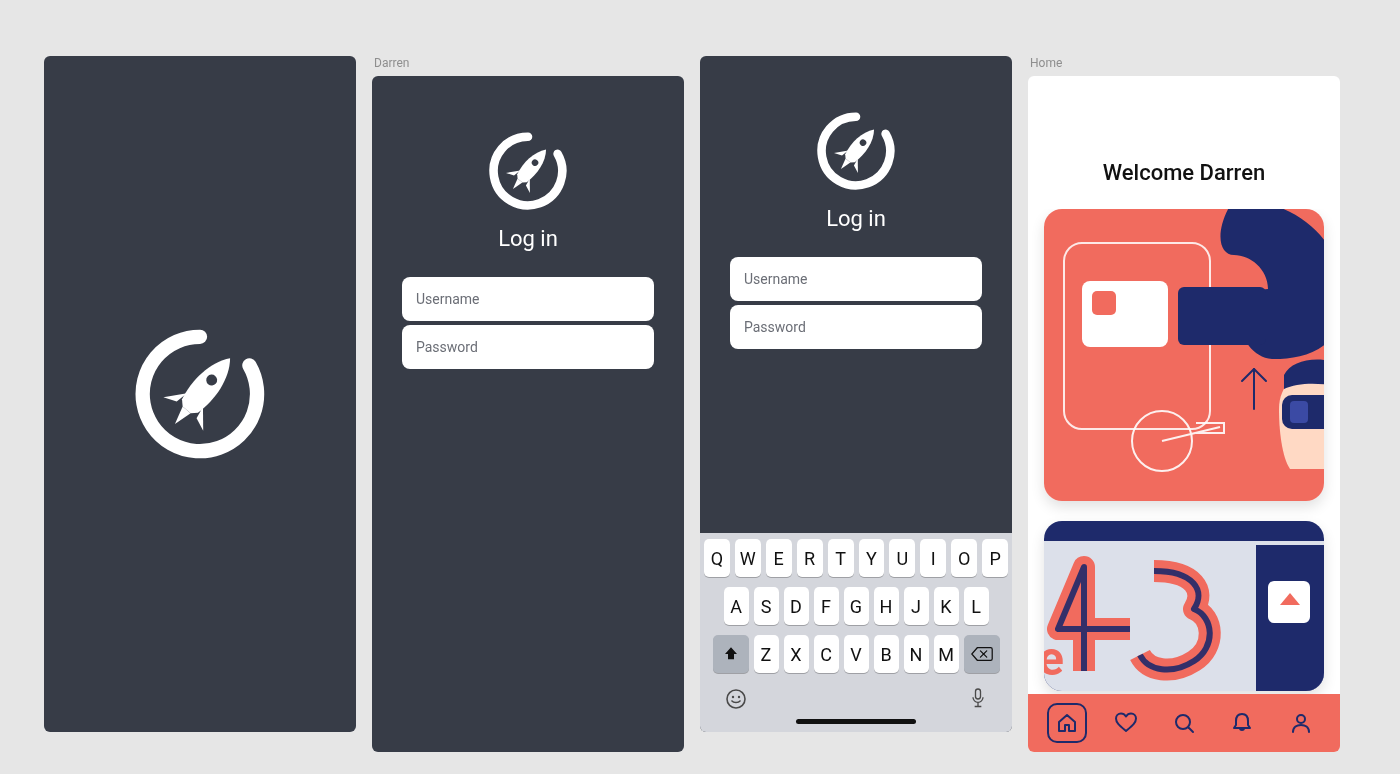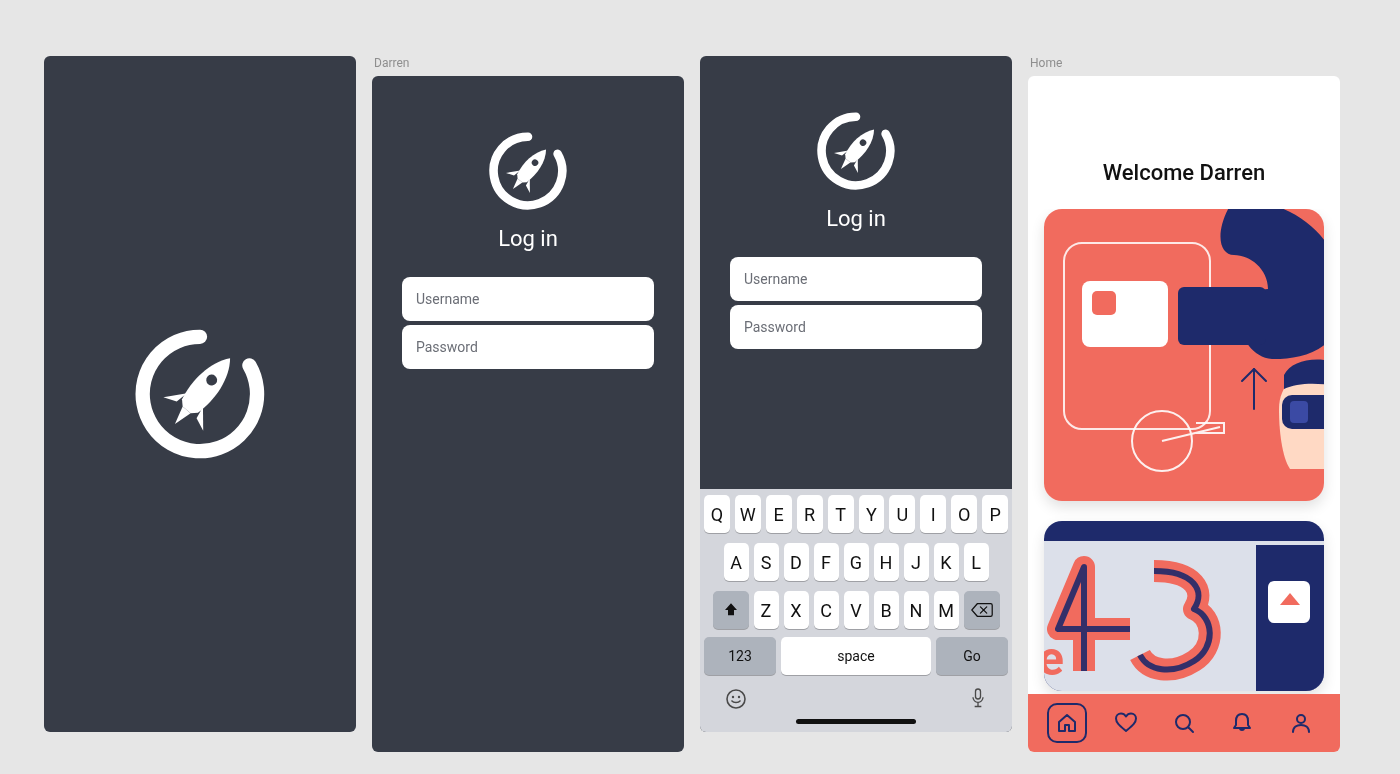--- a/index.html
+++ b/index.html
@@ -280,25 +280,20 @@
               </svg>
           </div>
           <div id="krow3" style="display:contents"><div class="key">Z</div><div class="key">X</div><div class="key">C</div><div class="key">V</div><div class="key">B</div><div class="key">N</div><div class="key">M</div></div>
           <div class="key wide">
             <svg width="22" height="16" viewBox="0 0 28 20">
                 <path d="M8 2 H25 A2 2 0 0 1 27 4 V16 A2 2 0 0 1 25 18 H8 L1 10 Z" fill="none" stroke="#111" stroke-width="1.6"></path>
                 <path d="M12 6 L20 14 M20 6 L12 14" stroke="#111" stroke-width="1.6" stroke-linecap="round"></path>
               </svg>
           </div>
         </div>
-        <div class="bottomrow">
-          <div class="key num">123</div>
-          <div class="key space">space</div>
-          <div class="key go">Go</div>
-        </div>
         <div class="kfoot">
           <span>
             <svg width="24" height="24" viewBox="0 0 24 24">
                 <circle cx="12" cy="12" r="9" fill="none" stroke="#4a4a4a" stroke-width="1.6"></circle>
                 <circle cx="9" cy="10" r="1.2" fill="#4a4a4a"></circle>
                 <circle cx="15" cy="10" r="1.2" fill="#4a4a4a"></circle>
                 <path d="M8 14 C9.5 16 14.5 16 16 14" fill="none" stroke="#4a4a4a" stroke-width="1.6" stroke-linecap="round"></path>
               </svg>
           </span>
           <span>

